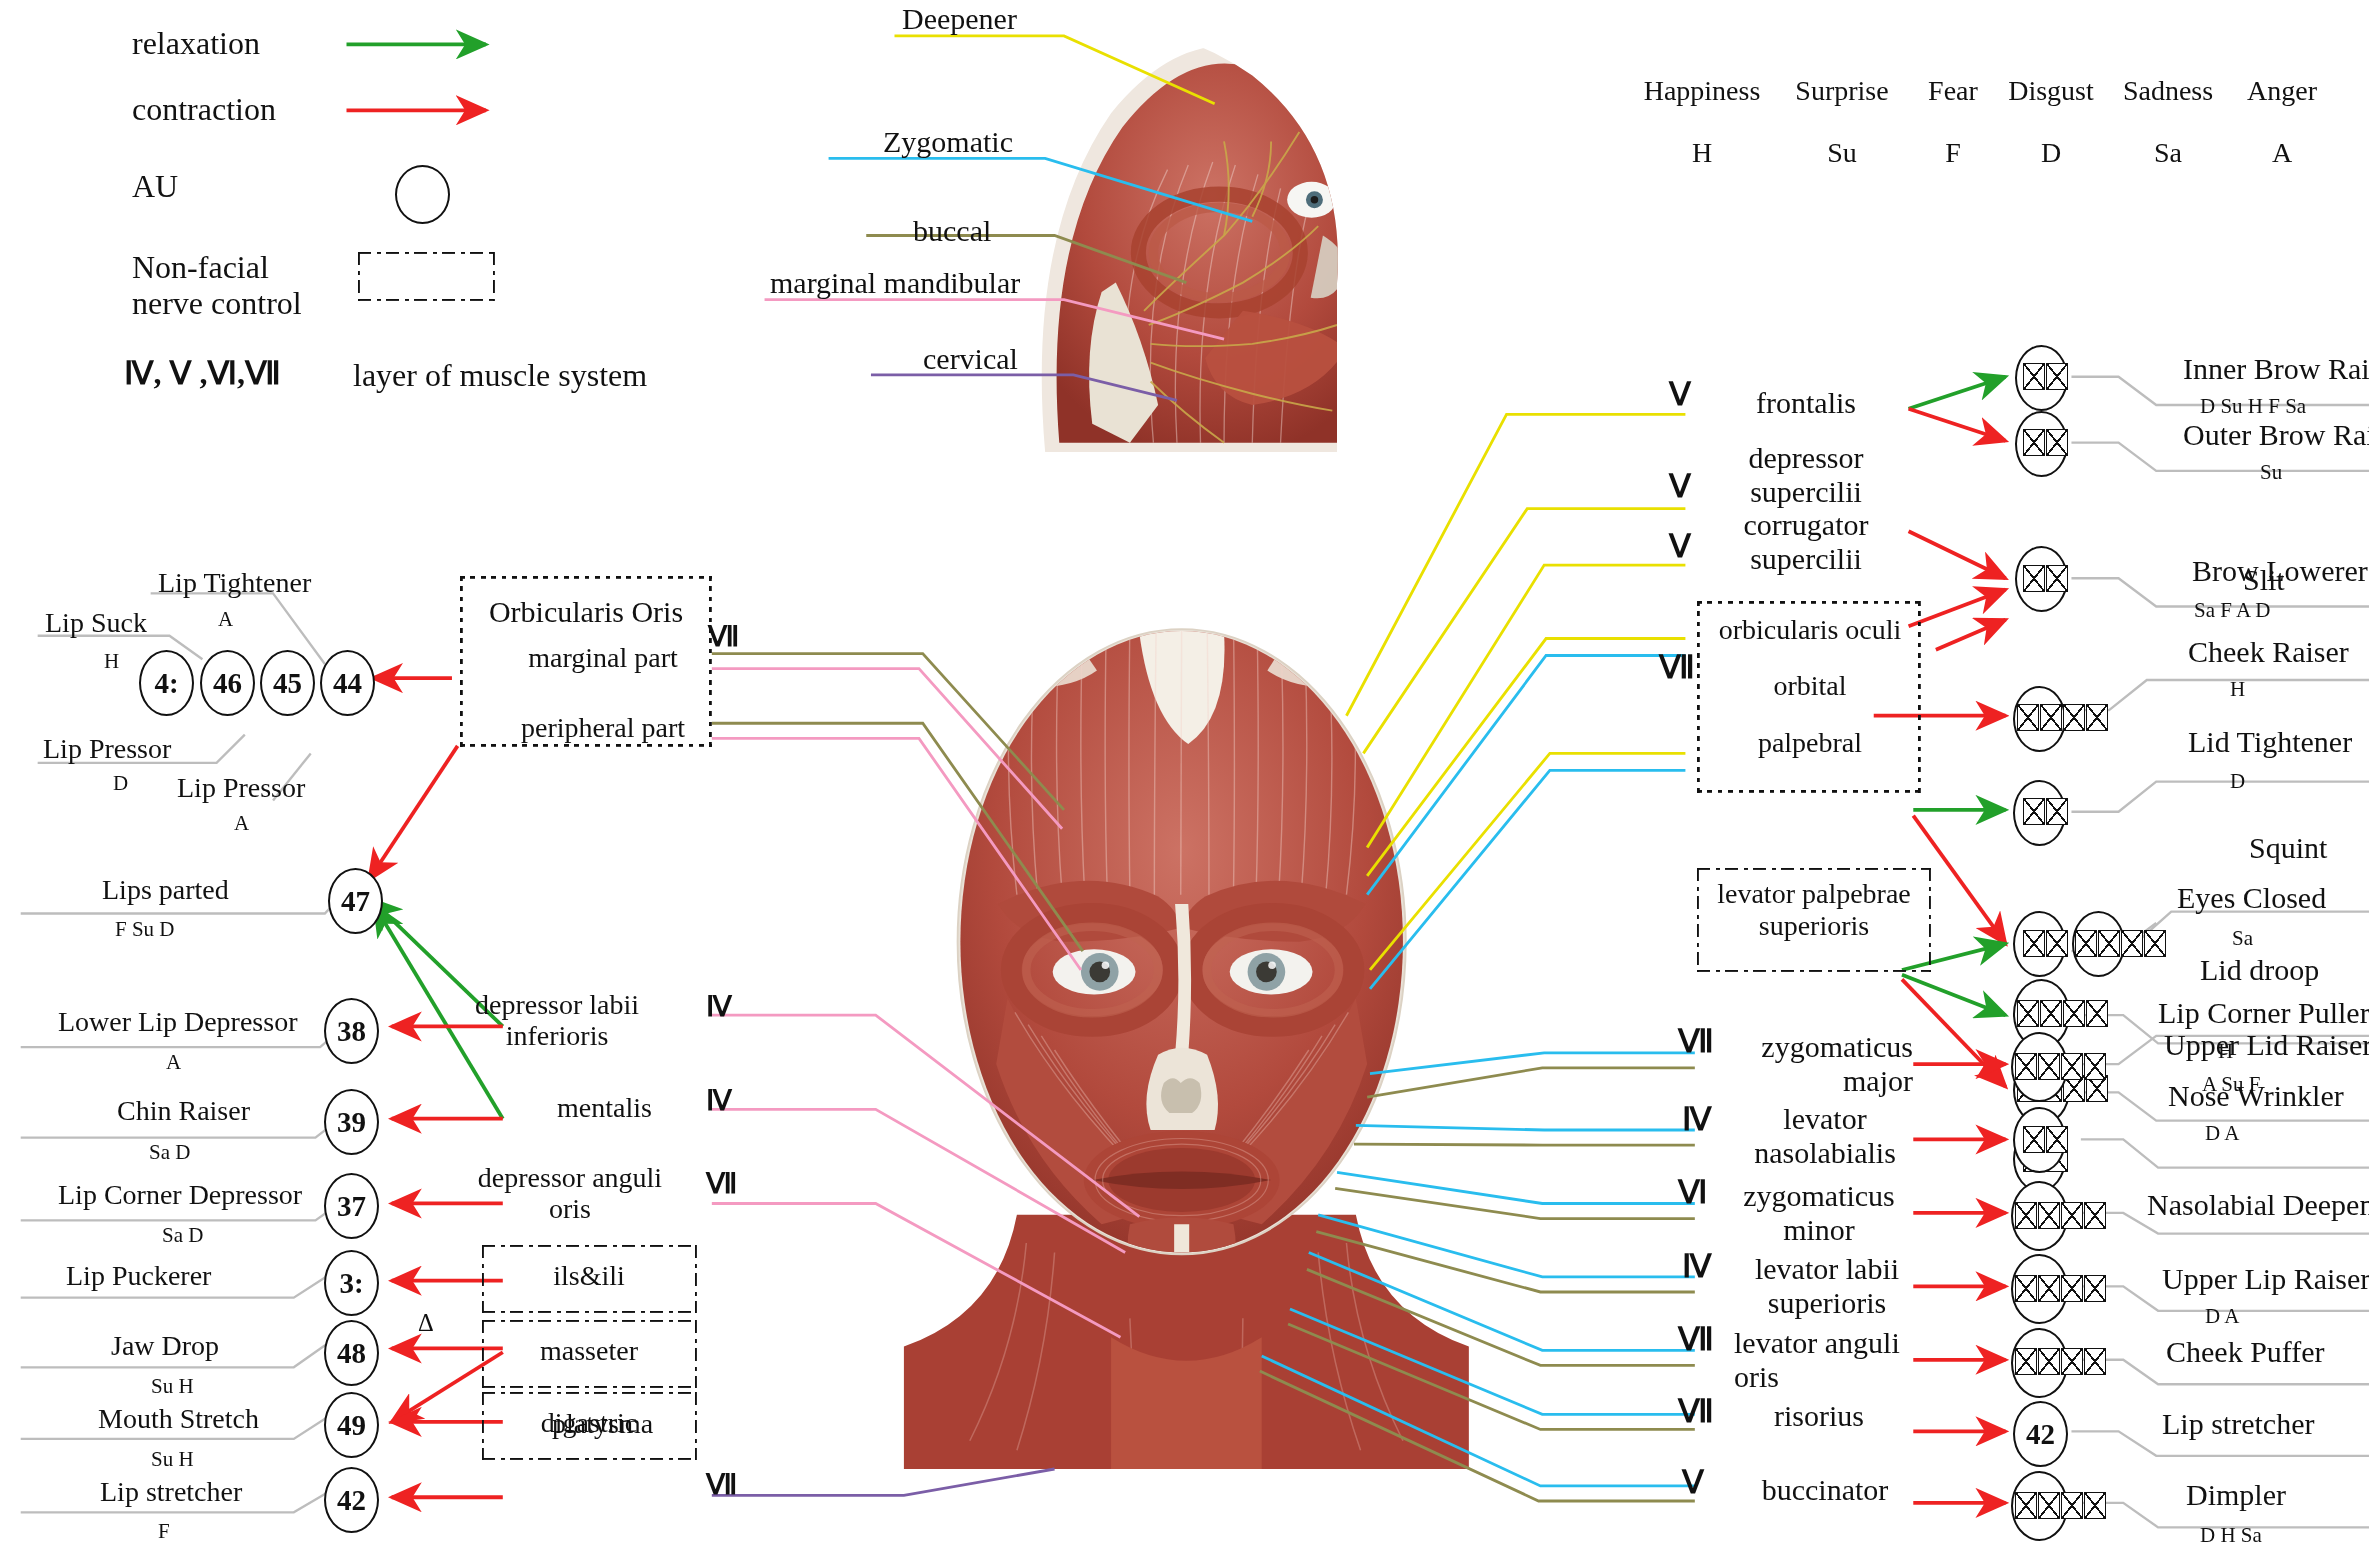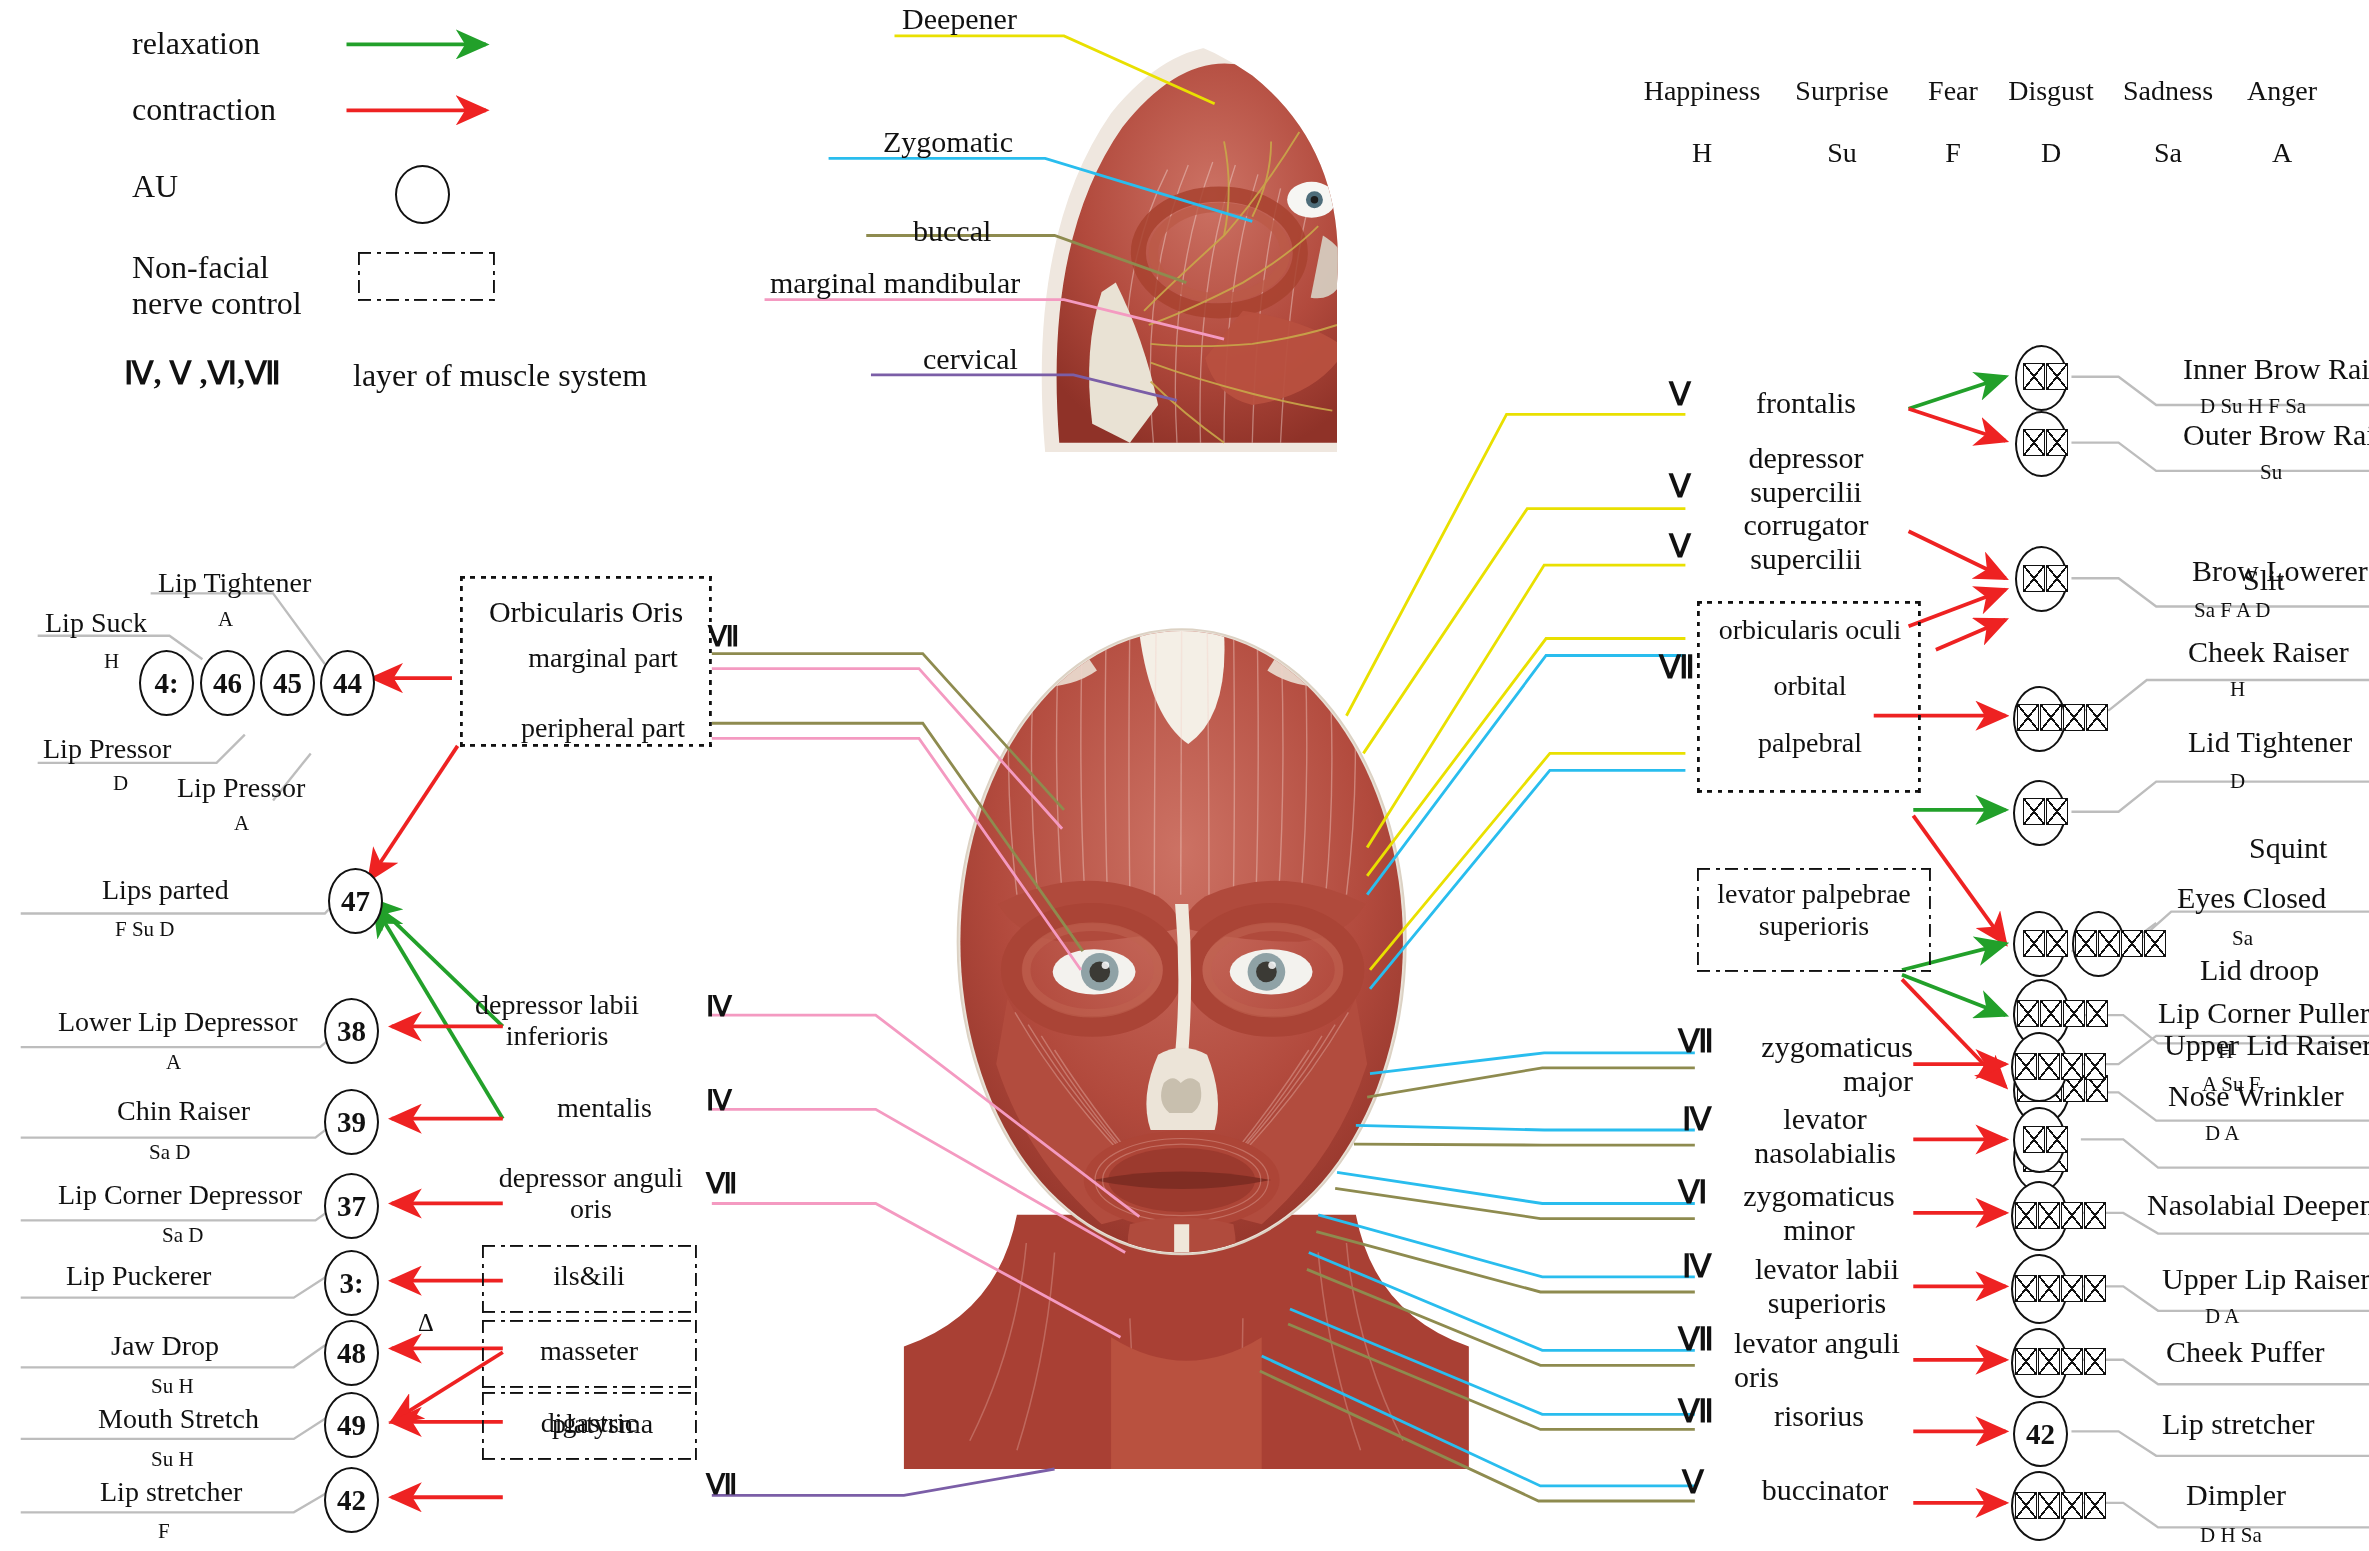--- a/index.html
+++ b/index.html
@@ -407,21 +407,21 @@
 <div class="t f30 serif" style="left:117px;top:1095px;">Chin Raiser</div>
 <div class="t f22 serif" style="left:149px;top:1141px;">Sa  D</div>
 <div class="t f30 serif" style="left:557px;top:1092px;">mentalis</div>
 <div class="t f30 serif bold" style="left:706px;top:1085px;">Ⅳ</div>
 
 <div class="au sz" style="left:324px;top:1173px;">
     <span>37</span>
   </div>
 <div class="t f30 serif" style="left:58px;top:1179px;">Lip Corner Depressor</div>
 <div class="t f22 serif" style="left:162px;top:1224px;">Sa  D</div>
-<div class="t f30 serif ctr" style="left:591px;top:1162px;width:188px;white-space:normal;">depressor anguli oris</div>
+<div class="t f30 serif ctr" style="left:570px;top:1162px;width:188px;white-space:normal;">depressor anguli oris</div>
 <div class="t f30 serif bold" style="left:706px;top:1168px;">Ⅶ</div>
 
 <div class="au sz" style="left:324px;top:1250px;">
     <span>3:</span>
   </div>
 <div class="t f30 serif" style="left:66px;top:1260px;">Lip Puckerer</div>
 <div class="abs dashdotbox" style="left:482px;top:1245px;width:215px;height:68px;"></div>
 <div class="t f30 serif ctr" style="left:589px;top:1260px;">ils&amp;ili</div>
 
 <div class="au sz" style="left:324px;top:1320px;">

